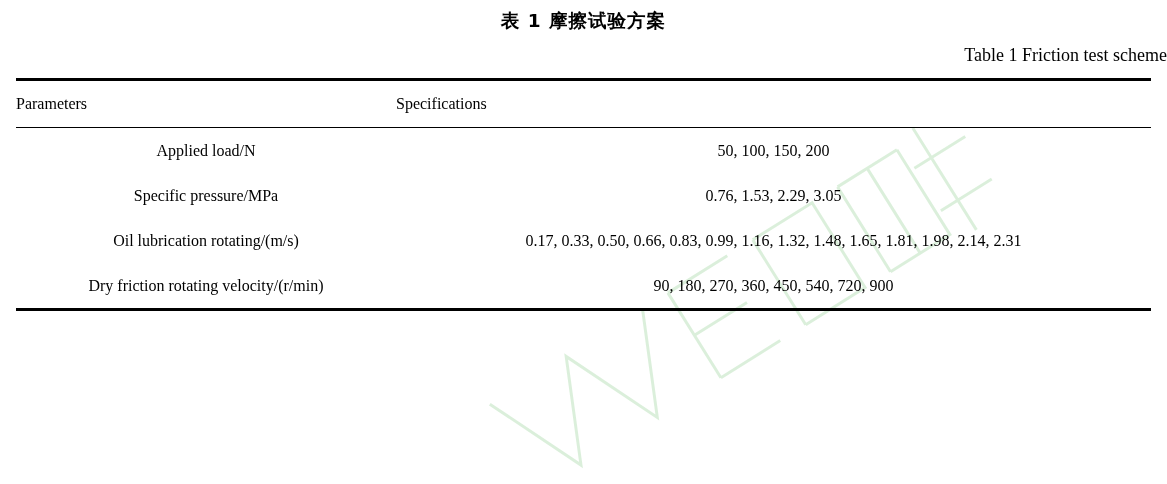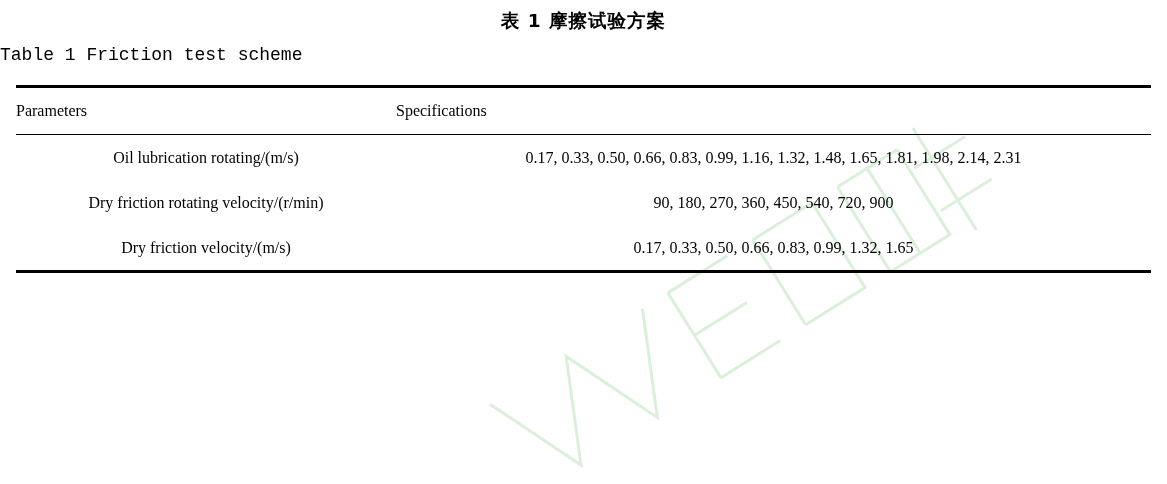--- a/index.html
+++ b/index.html
@@ -41,25 +41,25 @@
 
   .title-cn {
     text-align: center;
     font-family: "DejaVu Sans", sans-serif;
     font-size: 18.5px;
     font-weight: bold;
     letter-spacing: 1px;
     padding-top: 8px;
   }
   .title-en {
-    text-align: left;
-    font-family: Liberation Mono, monospace;
+    text-align: right;
+    font-family: Liberation Serif, serif;
     font-size: 18px;
     padding-top: 12px;
-    padding-bottom: 20px;
+    padding-bottom: 12px;
   }
 
   table.scheme {
     width: 1135px;
     margin: 0 auto;
     border-collapse: collapse;
     table-layout: fixed;
   }
   table.scheme thead th {
     font-weight: normal;
@@ -106,27 +106,31 @@
         <col class="col-spec">
       </colgroup>
       <thead>
         <tr>
           <th>Parameters</th>
           <th>Specifications</th>
         </tr>
       </thead>
       <tbody>
         <tr>
+          <td>Applied load/N</td>
+          <td>50, 100, 150, 200</td>
+        </tr>
+        <tr>
+          <td>Specific pressure/MPa</td>
+          <td>0.76, 1.53, 2.29, 3.05</td>
+        </tr>
+        <tr>
           <td>Oil lubrication rotating/(m/s)</td>
           <td>0.17, 0.33, 0.50, 0.66, 0.83, 0.99, 1.16, 1.32, 1.48, 1.65, 1.81, 1.98, 2.14, 2.31</td>
         </tr>
         <tr>
           <td>Dry friction rotating velocity/(r/min)</td>
           <td>90, 180, 270, 360, 450, 540, 720, 900</td>
         </tr>
-        <tr>
-          <td>Dry friction velocity/(m/s)</td>
-          <td>0.17, 0.33, 0.50, 0.66, 0.83, 0.99, 1.32, 1.65</td>
-        </tr>
       </tbody>
     </table>
   </div>
 </div>
 
 </body></html>

